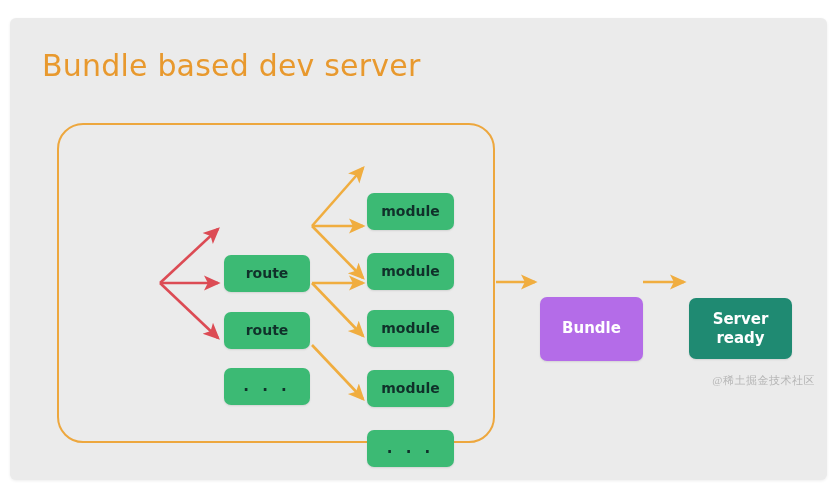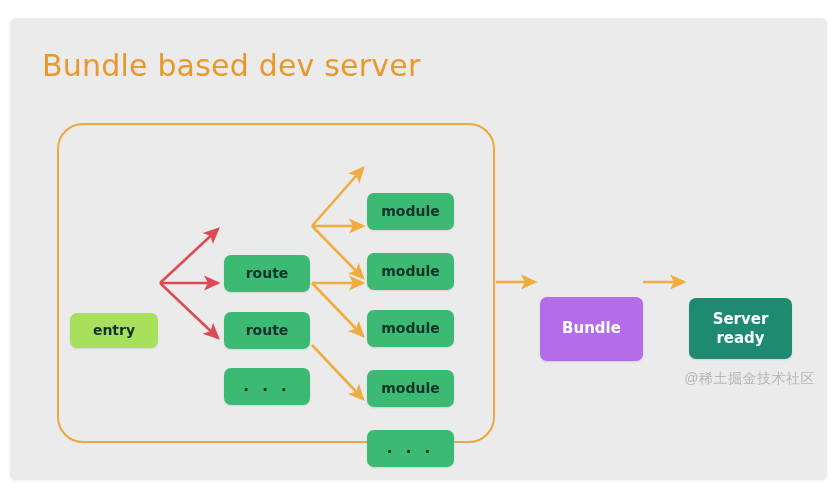--- a/index.html
+++ b/index.html
@@ -110,23 +110,23 @@
     letter-spacing: 4px;
     font-size: 15px;
   }
 
   
   .watermark {
     position: absolute;
     right: 22px;
     bottom: 16px;
     color: #b6b6b6;
-    font-size: 14px;
+    font-size: 11px;
     letter-spacing: 0.5px;
-    font-family: Liberation Sans, sans-serif;
+    font-family: Liberation Serif, serif;
     white-space: nowrap;
   }
 </style>
 </head>
 <body>
 
 <div id="stage">
 
   <div class="slide-card"></div>
 
@@ -182,21 +182,20 @@
 
     <g>
       <line x1="496" y1="282" x2="535" y2="282" stroke="#f0ad3f" stroke-width="2.6" marker-end="url(#ah-org)"></line>
     </g>
 
     <g>
       <line x1="643" y1="282" x2="684" y2="282" stroke="#f0ad3f" stroke-width="2.6" marker-end="url(#ah-org)"></line>
     </g>
   </svg>
 
-  <div class="node node-entry" style="left:70px; top:266px; width:88px; height:35px;">entry</div>
 
   <div class="node node-green" style="left:224px; top:208px; width:86px; height:37px;">route</div>
   <div class="node node-green" style="left:224px; top:265px; width:86px; height:37px;">route</div>
   <div class="node node-green node-dots" style="left:224px; top:321px; width:86px; height:37px;">. . .</div>
 
   <div class="node node-green" style="left:367px; top:146px; width:87px; height:37px;">module</div>
   <div class="node node-green" style="left:367px; top:206px; width:87px; height:37px;">module</div>
   <div class="node node-green" style="left:367px; top:263px; width:87px; height:37px;">module</div>
   <div class="node node-green" style="left:367px; top:323px; width:87px; height:37px;">module</div>
   <div class="node node-green node-dots" style="left:367px; top:383px; width:87px; height:37px;">. . .</div>

